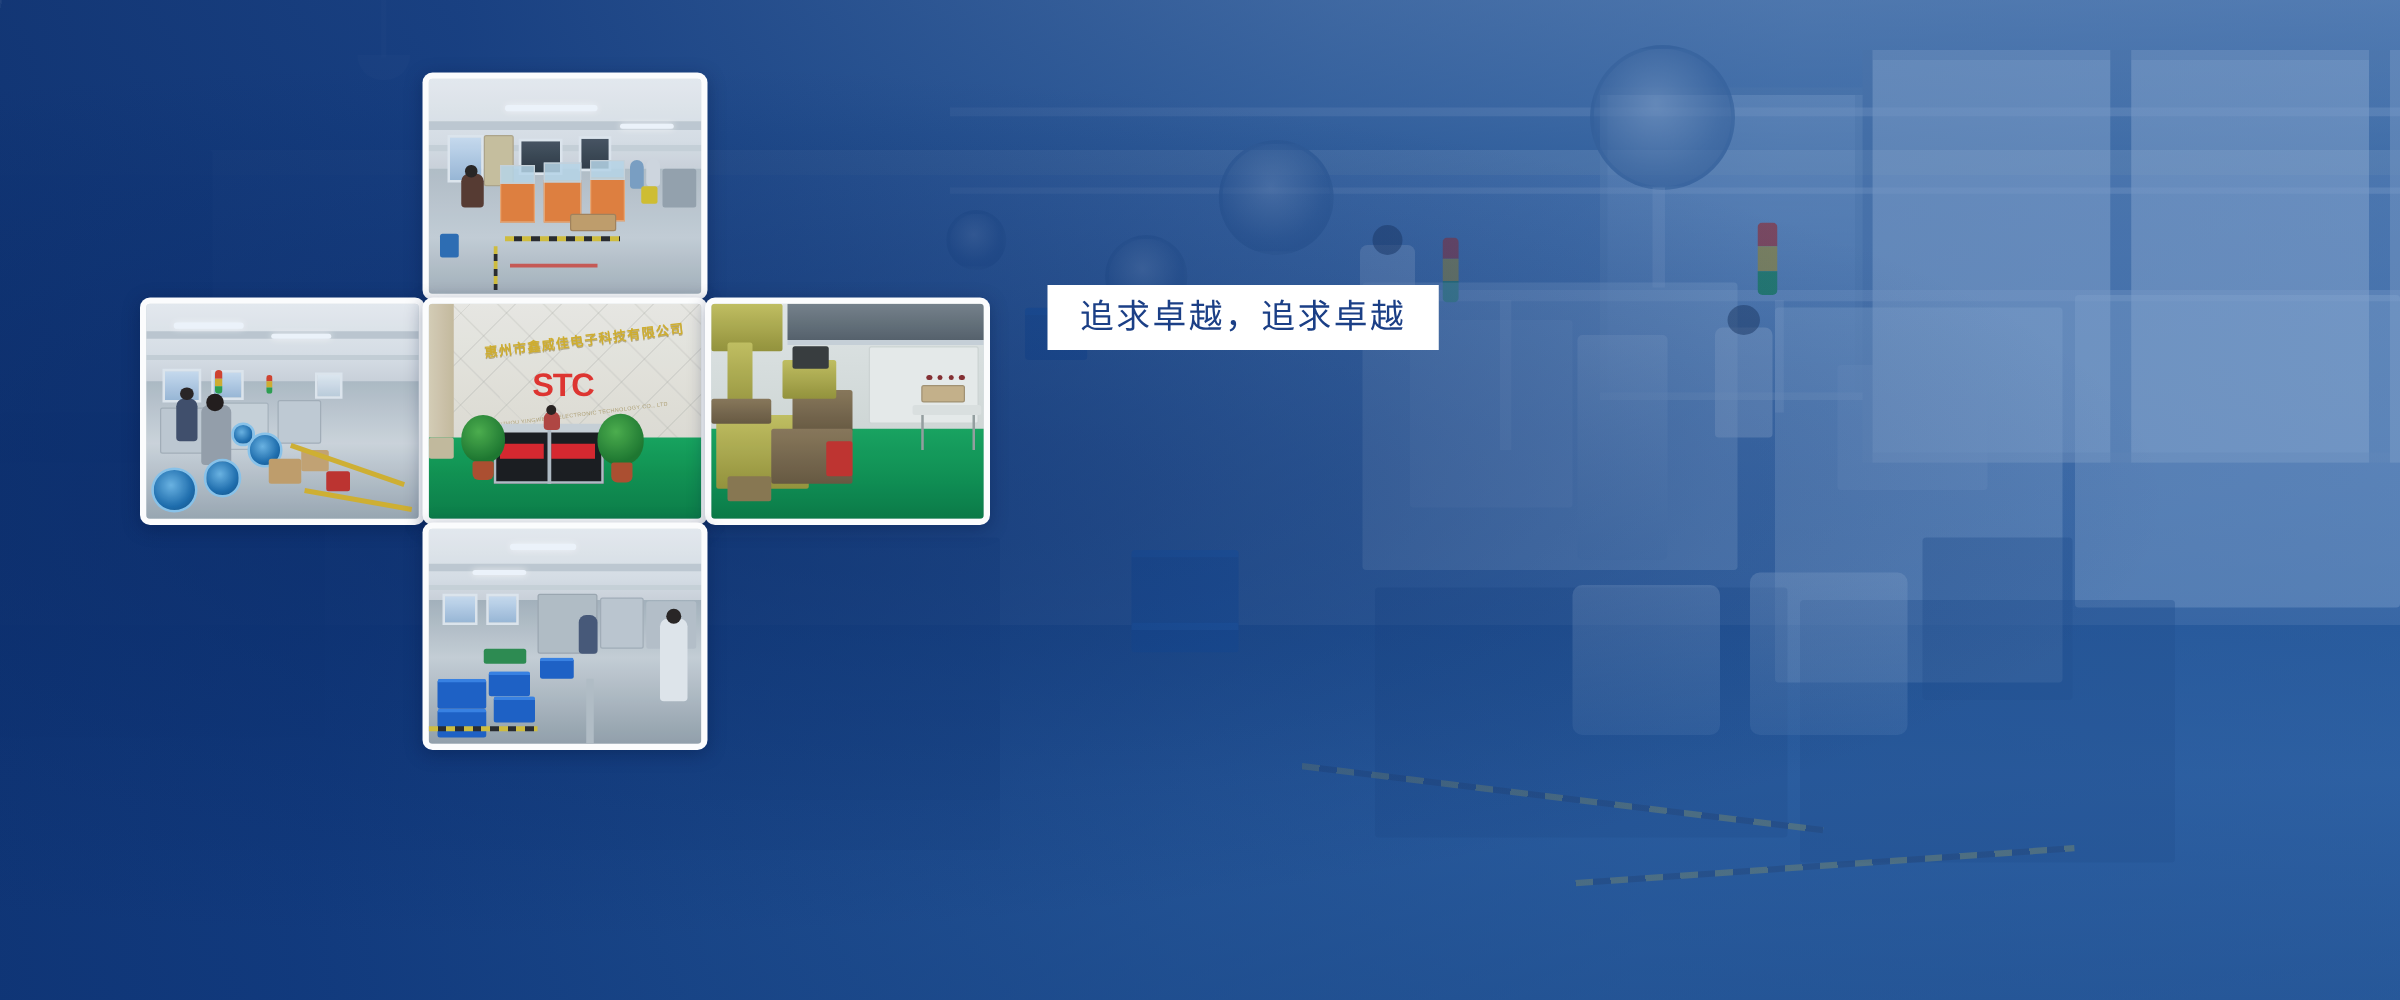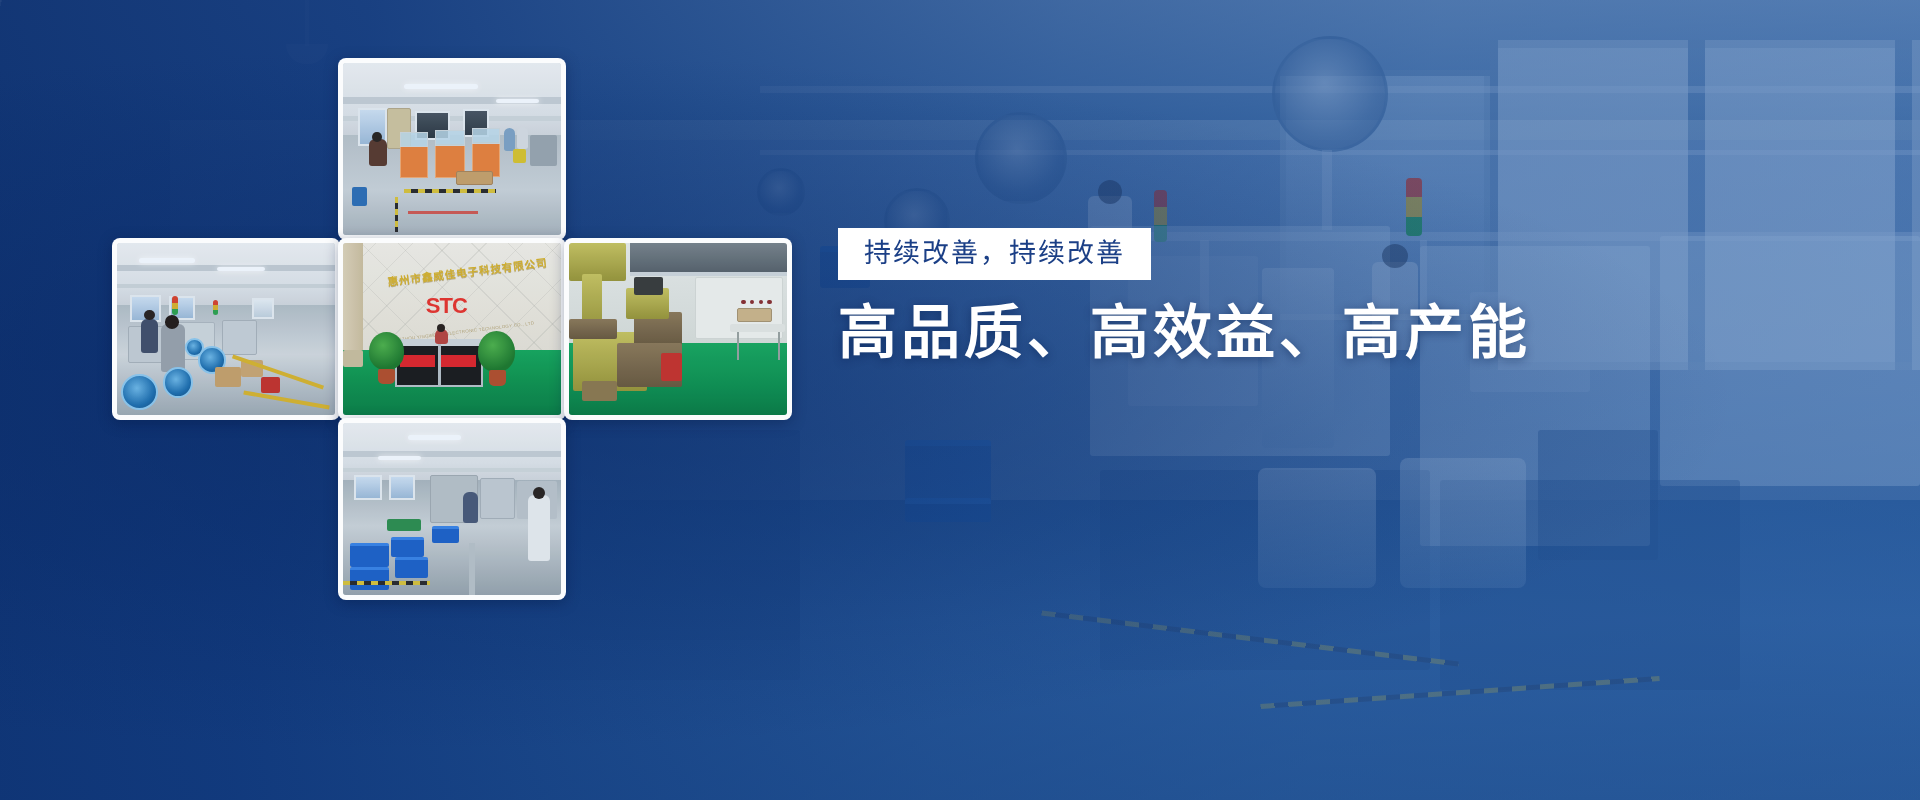--- a/index.html
+++ b/index.html
@@ -368,21 +368,21 @@
     <div class="photo ph-center">
       <div class="scene">
         <div class="c-wall"></div>
         <div class="c-diag"></div>
         <div class="c-col"></div>
         <div class="c-floor"></div>
         <div class="s-box" style="position:absolute; left:0; top:62%; width:9%; height:10%; background:#cbbf9d;"></div>
 
         <div class="c-cn" style="left:20%; top:12%; font-size:10.5px; letter-spacing:1px;">惠州市鑫威佳电子科技有限公司</div>
 
-        <div class="c-stc" style="left:38%; top:29%; font-size:22px;">STC</div>
+        <div class="c-stc" style="left:38%; top:29%; font-size:26px;">STC</div>
 
         <div class="c-co" style="left:23%; top:50%; font-size:4.4px; letter-spacing:.3px;">HUIZHOU YINGWEIJIA ELECTRONIC TECHNOLOGY CO., LTD</div>
 
         <div class="c-desk" style="left:24%; top:58%; width:40%; height:26%;"></div>
         <div class="s-box" style="position:absolute; left:23%; top:56%; width:42%; height:4%; background:#cfd6da; border-radius:2px;"></div>
         <div class="c-red" style="left:26%; top:65%; width:16%; height:7%;"></div>
         <div class="c-red" style="left:45%; top:65%; width:16%; height:7%;"></div>
         <div class="s-line" style="left:43.5%; top:58%; width:1.6%; height:26%; background:#b7c0c6;"></div>
         <div class="s-person" style="left:42%; top:50%; width:6%; height:9%; background:#b8463f;"></div>
         <div class="s-head" style="left:43%; top:47%; width:4%; height:5%; background:#2a211c;"></div>
@@ -448,17 +448,16 @@
         <div class="b-crate" style="left:41%; top:60%; width:12%; height:10%;"></div>
         <div class="s-box" style="position:absolute; left:20%; top:56%; width:16%; height:7%; background:#2f8f4e;"></div>
         <div class="s-line" style="left:0; top:92%; width:40%; height:4px; background:repeating-linear-gradient(90deg,#d8c23a 0 7px,#2b2b2b 7px 14px);"></div>
         <div class="s-line" style="left:58%; top:70%; width:6px; height:30%; background:#b9c2c8;"></div>
       </div>
       <div class="ph-tint"></div>
     </div>
   </div>
 
   <div class="copy">
-    <div class="tagline">持续改善，持续改善</div>
-    <div class="headline">高品质、高效益、高产能</div>
+    <div class="tagline">追求卓越，追求卓越</div>
   </div>
 
 </div>
 
 </body></html>

